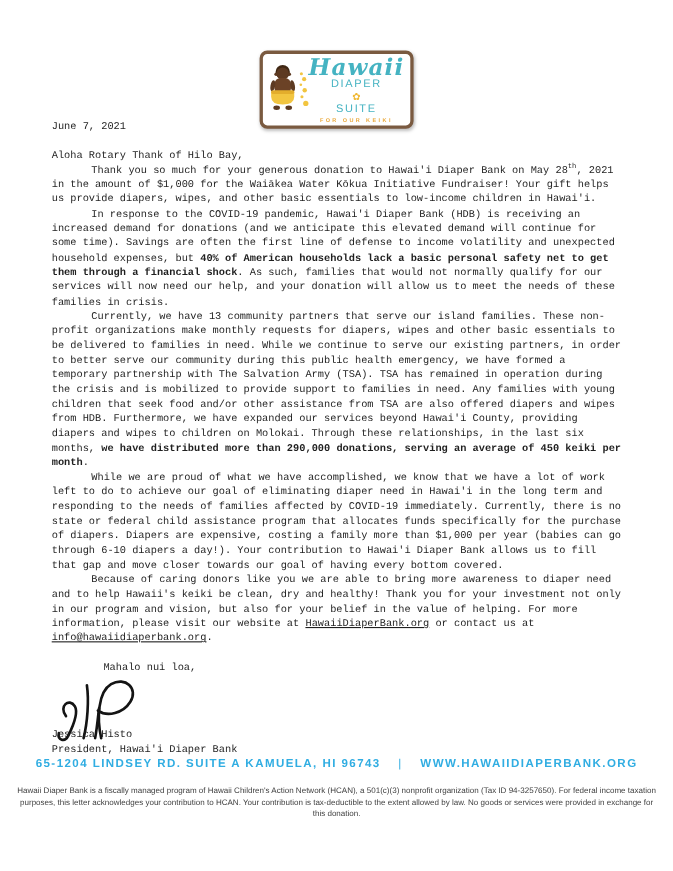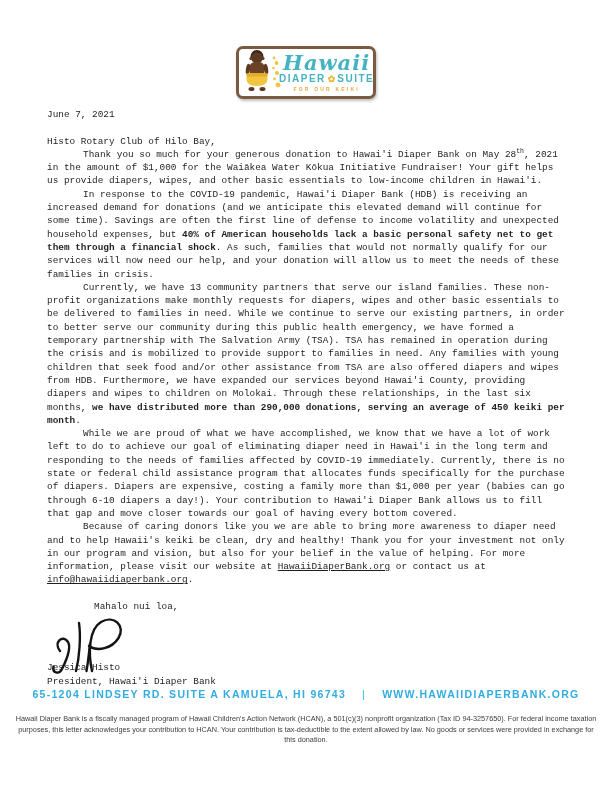--- a/index.html
+++ b/index.html
@@ -17,21 +17,21 @@
 
   
   .logo-wrap {
     position: absolute;
     top: 46px;
     left: 50%;
     transform: translateX(-50%);
   }
   .logo-frame {
     width: 140px;
-    height: 53px;
+    height: 71px;
     background: #ffffff;
     border: 3px solid #7a5a40;
     border-radius: 7px;
     box-shadow: 1px 2px 3px rgba(0,0,0,0.25);
     display: flex;
     align-items: center;
     padding: 2px 4px 2px 2px;
   }
   .logo-baby { flex: 0 0 auto; }
   .logo-text {
@@ -48,24 +48,25 @@
     color: #45b3c2;
     letter-spacing: 1px;
     line-height: 20px;
   }
   .logo-line2 {
     display: flex;
     align-items: center;
     justify-content: center;
     gap: 2px;
     font-size: 10px;
-    font-weight: bold;
+    font-weight: normal;
     letter-spacing: 1.5px;
     color: #45b3c2;
     margin-top: 1px;
+    flex-direction: column;
   }
   .logo-flower { color: #f0b832; font-size: 9px; letter-spacing: 0; }
   .logo-tagline {
     font-size: 5px;
     font-weight: bold;
     letter-spacing: 2.2px;
     color: #eaa93c;
     margin-top: 3px;
   }
 
@@ -154,21 +155,21 @@
           <span class="logo-flower">✿</span>
           <span>SUITE</span>
         </div>
         <div class="logo-tagline">FOR OUR KEIKI</div>
       </div>
     </div>
   </div>
 
   <div class="letter">
     <p class="date">June 7, 2021</p>
-    <p class="salutation">Histo Rotary Club of Hilo Bay,</p>
+    <p class="salutation">Aloha Rotary Thank of Hilo Bay,</p>
     <p class="para"><span>Thank you so much for your generous donation to Hawai'i Diaper Bank on May 28</span><sup>th</sup><span>, 2021 in the amount of $1,000 for the Waiākea Water Kōkua Initiative Fundraiser! Your gift helps us provide diapers, wipes, and other basic essentials to low-income children in Hawai'i.</span></p>
     <p class="para"><span>In response to the COVID-19 pandemic, Hawai'i Diaper Bank (HDB) is receiving an increased demand for donations (and we anticipate this elevated demand will continue for some time). Savings are often the first line of defense to income volatility and unexpected household expenses, but </span><span class="b">40% of American households lack a basic personal safety net to get them through a financial shock</span><span>. As such, families that would not normally qualify for our services will now need our help, and your donation will allow us to meet the needs of these families in crisis.</span></p>
     <p class="para"><span>Currently, we have 13 community partners that serve our island families. These non-profit organizations make monthly requests for diapers, wipes and other basic essentials to be delivered to families in need.  While we continue to serve our existing partners, in order to better serve our community during this public health emergency, we have formed a temporary partnership with The Salvation Army (TSA). TSA has remained in operation during the crisis and is mobilized to provide support to families in need. Any families with young children that seek food and/or other assistance from TSA are also offered diapers and wipes from HDB. Furthermore, we have expanded our services beyond Hawai'i County, providing diapers and wipes to children on Molokai. Through these relationships, in the last six months, </span><span class="b">we have distributed more than 290,000 donations, serving an average of 450 keiki per month</span><span>.</span></p>
     <p class="para"><span>While we are proud of what we have accomplished, we know that we have a lot of work left to do to achieve our goal of eliminating diaper need in Hawai'i in the long term and responding to the needs of families affected by COVID-19 immediately. Currently, there is no state or federal child assistance program that allocates funds specifically for the purchase of diapers. Diapers are expensive, costing a family more than $1,000 per year (babies can go through 6-10 diapers a day!).  Your contribution to Hawai'i Diaper Bank allows us to fill that gap and move closer towards our goal of having every bottom covered.</span></p>
     <p class="para"><span>Because of caring donors like you we are able to bring more awareness to diaper need and to help Hawaii's keiki be clean, dry and healthy!  Thank you for your investment not only in our program and vision, but also for your belief in the value of helping. For more information, please visit our website at </span><span class="u">HawaiiDiaperBank.org</span><span> or contact us at </span><span class="u">info@hawaiidiaperbank.org</span><span>.</span></p>
     <p class="closing">Mahalo nui loa,</p>
     <svg class="signature-svg" width="82" height="60" viewBox="0 0 82 60">
       <g fill="none" stroke="#141414" stroke-width="2.4" stroke-linecap="round">
         <path d="M15 36 c -7 -9 3 -17 8 -9 c 3.5 6 -2 19 -6 27 c -3 6 -10 4 -8.5 -2.5"></path>
         <path d="M34 8 c 2 14 0.5 34 -3 48"></path>

